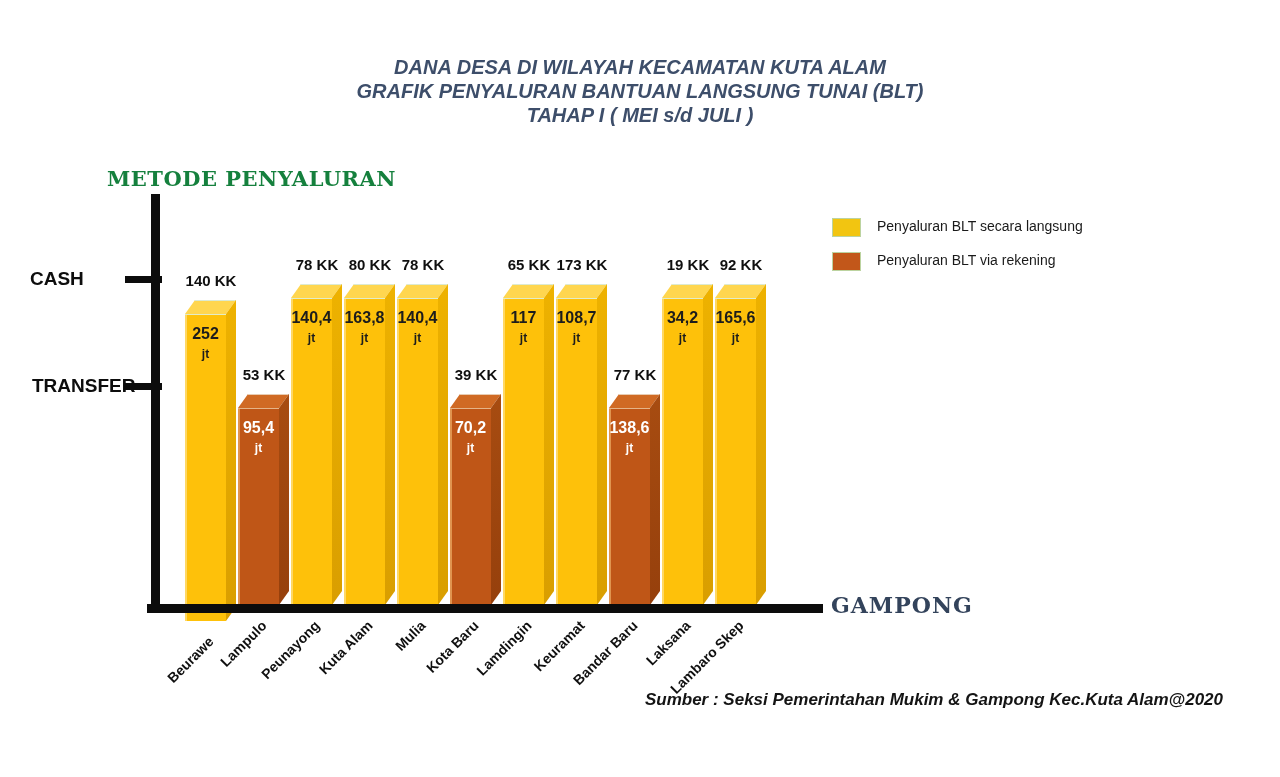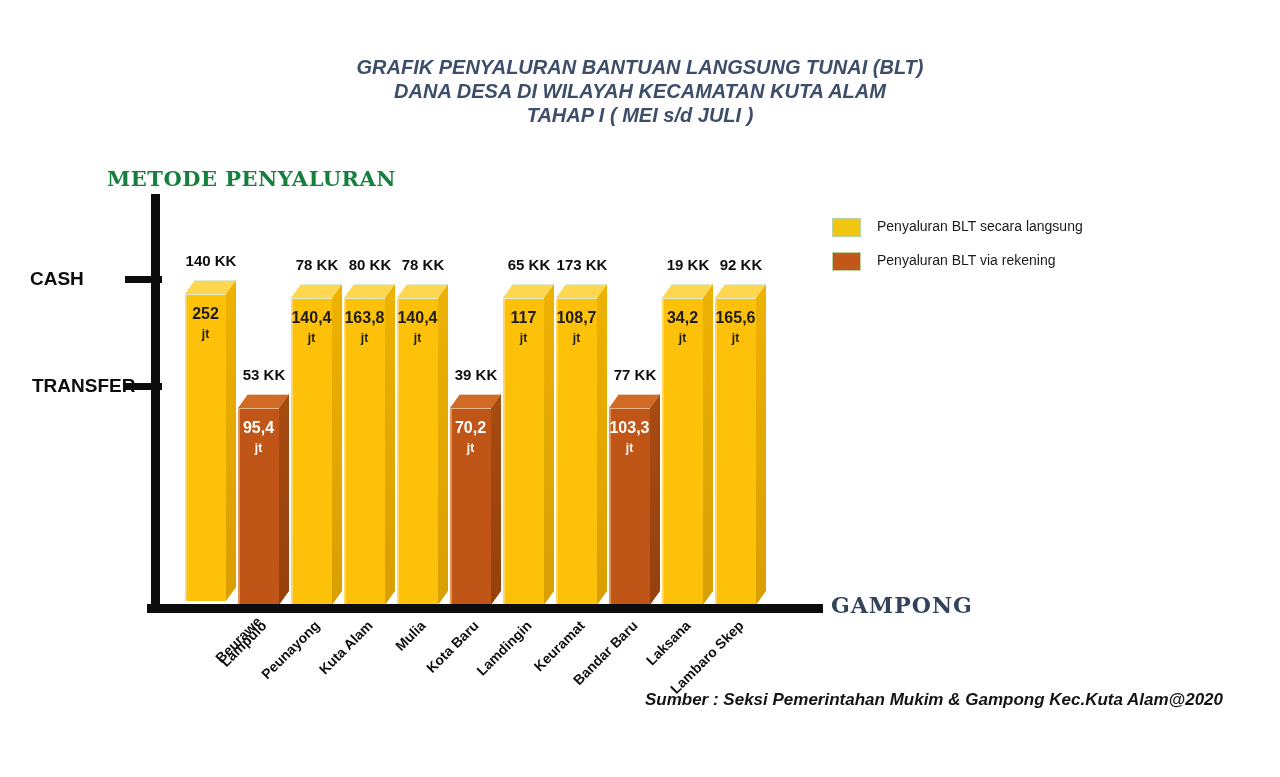--- a/index.html
+++ b/index.html
@@ -59,38 +59,38 @@
   
   .source{position:absolute;right:57px;top:690px;font-weight:bold;font-style:italic;
           font-size:17px;color:#141414;}
 </style>
 </head>
 <body>
 
 <div class="stage">
 
   <div class="title">
+    <div>DANA DESA DI WILAYAH KECAMATAN KUTA ALAM</div>
     <div>GRAFIK PENYALURAN BANTUAN LANGSUNG TUNAI (BLT)</div>
-    <div>DANA DESA DI WILAYAH KECAMATAN KUTA ALAM</div>
     <div>TAHAP I ( MEI s/d JULI )</div>
   </div>
 
   <div class="y-title">METODE PENYALURAN</div>
 
   <div class="vaxis"></div>
   <div class="haxis"></div>
   <div class="tick cash"></div>
   <div class="tick transfer"></div>
   <div class="ytick-label cash">CASH</div>
   <div class="ytick-label transfer">TRANSFER</div>
 
   <div class="x-title">GAMPONG</div>
 
   <div class="bars">
-      <div class="bar cash" style="left: 185px; top: 280px; height: 321px; padding-left: 48px;">
+      <div class="bar cash" style="left: 185px; top: 300px; height: 321px;">
       <div class="kk">140 KK</div>
       <div class="top"></div>
       <div class="side"></div>
       <div class="front">
         <div class="amt">252</div>
         <div class="unit">jt</div>
       </div>
       <div class="xlabel">Beurawe</div>
     </div>
       <div class="bar transfer" style="left: 238px; top: 394px; height: 211px;">
@@ -161,21 +161,21 @@
         <div class="amt">108,7</div>
         <div class="unit">jt</div>
       </div>
       <div class="xlabel">Keuramat</div>
     </div>
       <div class="bar transfer" style="left: 609px; top: 394px; height: 211px;">
       <div class="kk">77 KK</div>
       <div class="top"></div>
       <div class="side"></div>
       <div class="front">
-        <div class="amt">103,3</div>
+        <div class="amt">138,6</div>
         <div class="unit">jt</div>
       </div>
       <div class="xlabel">Bandar Baru</div>
     </div>
       <div class="bar cash" style="left: 662px; top: 284px; height: 321px;">
       <div class="kk">19 KK</div>
       <div class="top"></div>
       <div class="side"></div>
       <div class="front">
         <div class="amt">34,2</div>

